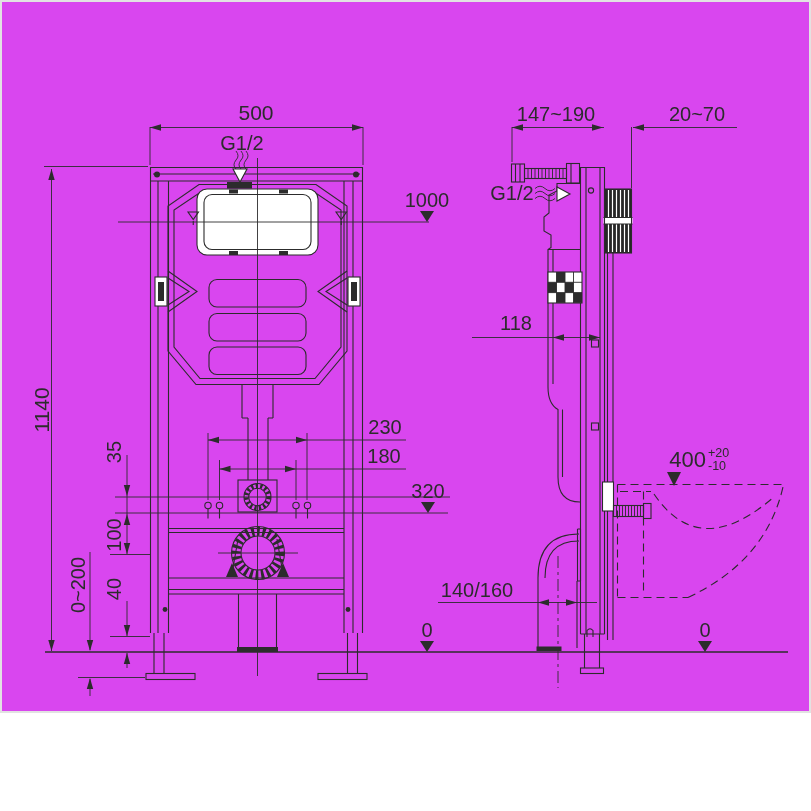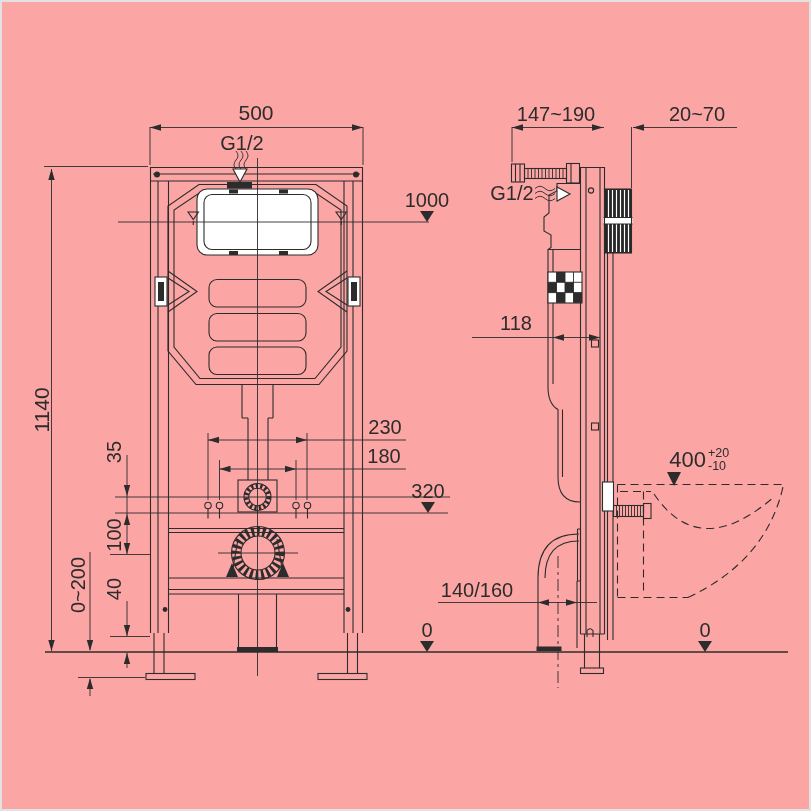--- a/index.html
+++ b/index.html
@@ -1,16 +1,16 @@
 <!DOCTYPE html>
 <html><head>
 <meta charset="utf-8">
 <style>
   html,body{margin:0;padding:0;background:#fff;width:811px;height:811px;overflow:hidden}
-  .page{position:relative;width:811px;height:811px;background:#fca5a5}
+  .page{position:relative;width:811px;height:713px;background:#d946ef}
   .photo-border{position:absolute;inset:0;border:2px solid #e2e2e2;pointer-events:none}
   svg{display:block}
   svg text{font-family:"Liberation Sans","DejaVu Sans",sans-serif;fill:#2c2c2c}
   .t20{font-size:20px}
   .t21{font-size:21px}
   .t22{font-size:22px}
   .t12{font-size:12.5px}
   .s{fill:none;stroke:#2c2c2c;stroke-width:1.1}
   .sd{fill:none;stroke:#2c2c2c;stroke-width:0.9}
   .sk{fill:none;stroke:#2c2c2c;stroke-width:1.5}

